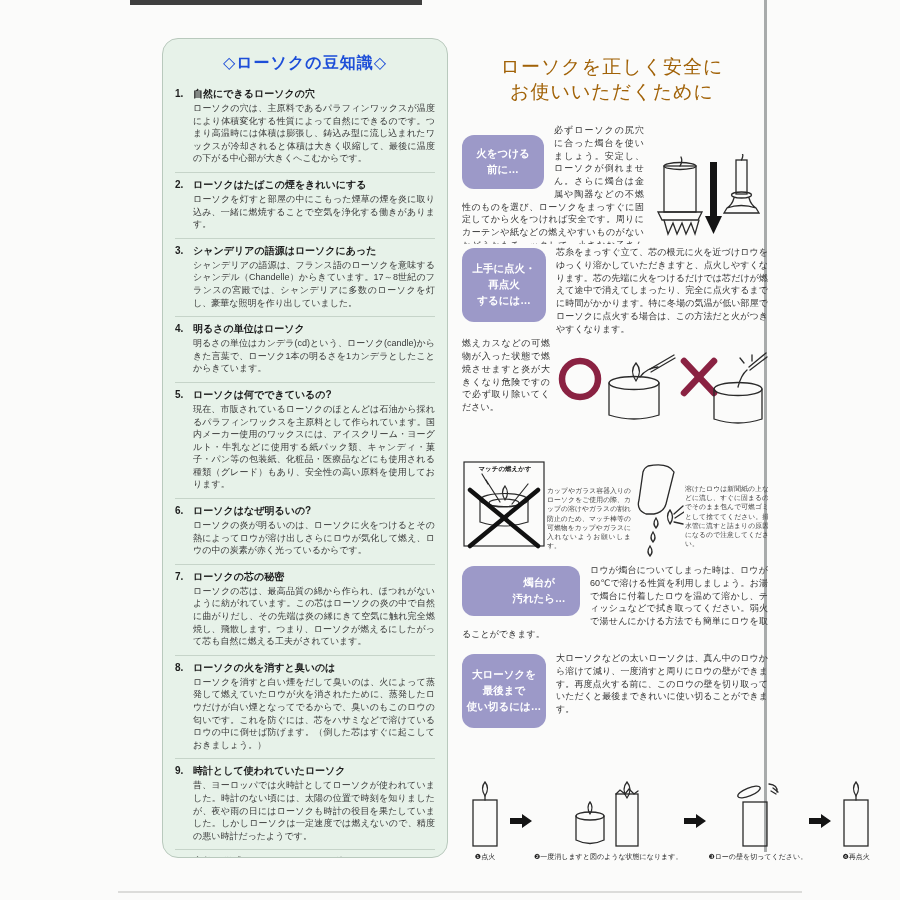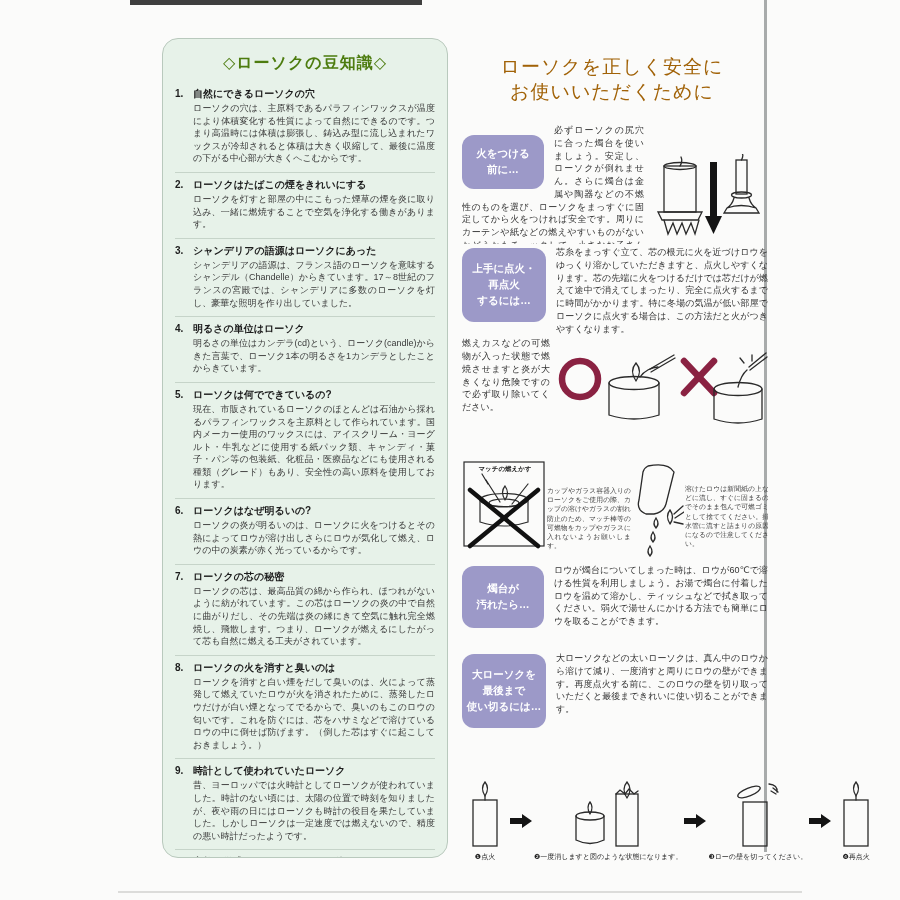--- a/index.html
+++ b/index.html
@@ -14,21 +14,21 @@
   .edge-line{position:absolute;left:764px;top:0;width:3px;height:852px;background:#a8abab;}
   .bottom-line{position:absolute;left:118px;top:891px;width:684px;height:2px;background:#dcdcda;}
 
   
   .panel{
     position:absolute;left:162px;top:38px;width:286px;height:820px;
     background:#e7f2e9;border:1px solid #b9c9bd;border-radius:16px;
     padding:10px 12px 6px 12px;box-sizing:border-box;overflow:hidden;
   }
   .panel-title{
-    text-align:center;font-size:16px;font-weight:bold;color:#4d7c0f;
+    text-align:center;font-size:16px;font-weight:bold;color:#1d4ed8;
     letter-spacing:1px;margin:4px 0 8px 0;
   }
   .tsec{padding:5px 0 7px 0;border-bottom:1px solid #c6d4c9;}
   .tsec:last-child{border-bottom:none;}
   .thead{display:flex;font-size:10px;font-weight:bold;color:#1c1c1c;line-height:1.3;}
   .tnum{flex:none;width:18px;}
   .tbody{
     margin:2px 0 0 18px;font-size:9px;line-height:1.4;color:#3a3a3a;
     text-align:justify;
   }
@@ -47,21 +47,21 @@
   .sec-b{top:246px;max-height:214px;}
   .sec-c{top:564px;max-height:86px;}
   .sec-d{top:652px;max-height:128px;}
   .badge{
     float:left;margin:2px 10px 4px 0;display:flex;align-items:center;justify-content:center;
     text-align:center;white-space:pre-line;background:#9c99c8;color:#fff;
     border-radius:12px;font-size:10.5px;font-weight:bold;line-height:1.5;
   }
   .badge-a{width:82px;height:54px;margin-top:11px;}
   .badge-b{width:84px;height:74px;}
-  .badge-c{width:82px;height:62px;}
+  .badge-c{width:82px;height:50px;padding-left:36px;}
   .badge-d{width:84px;height:74px;}
   .fl-r{float:right;}
   .holder-svg{margin:30px 0 2px 6px;}
   .ox-svg{margin:2px 0 0 6px;}
   .rp{margin:0 0 2px 0;}
 
   
   .illus-row{
     position:absolute;left:462px;top:460px;width:306px;height:102px;
     display:flex;gap:1px;overflow:hidden;

